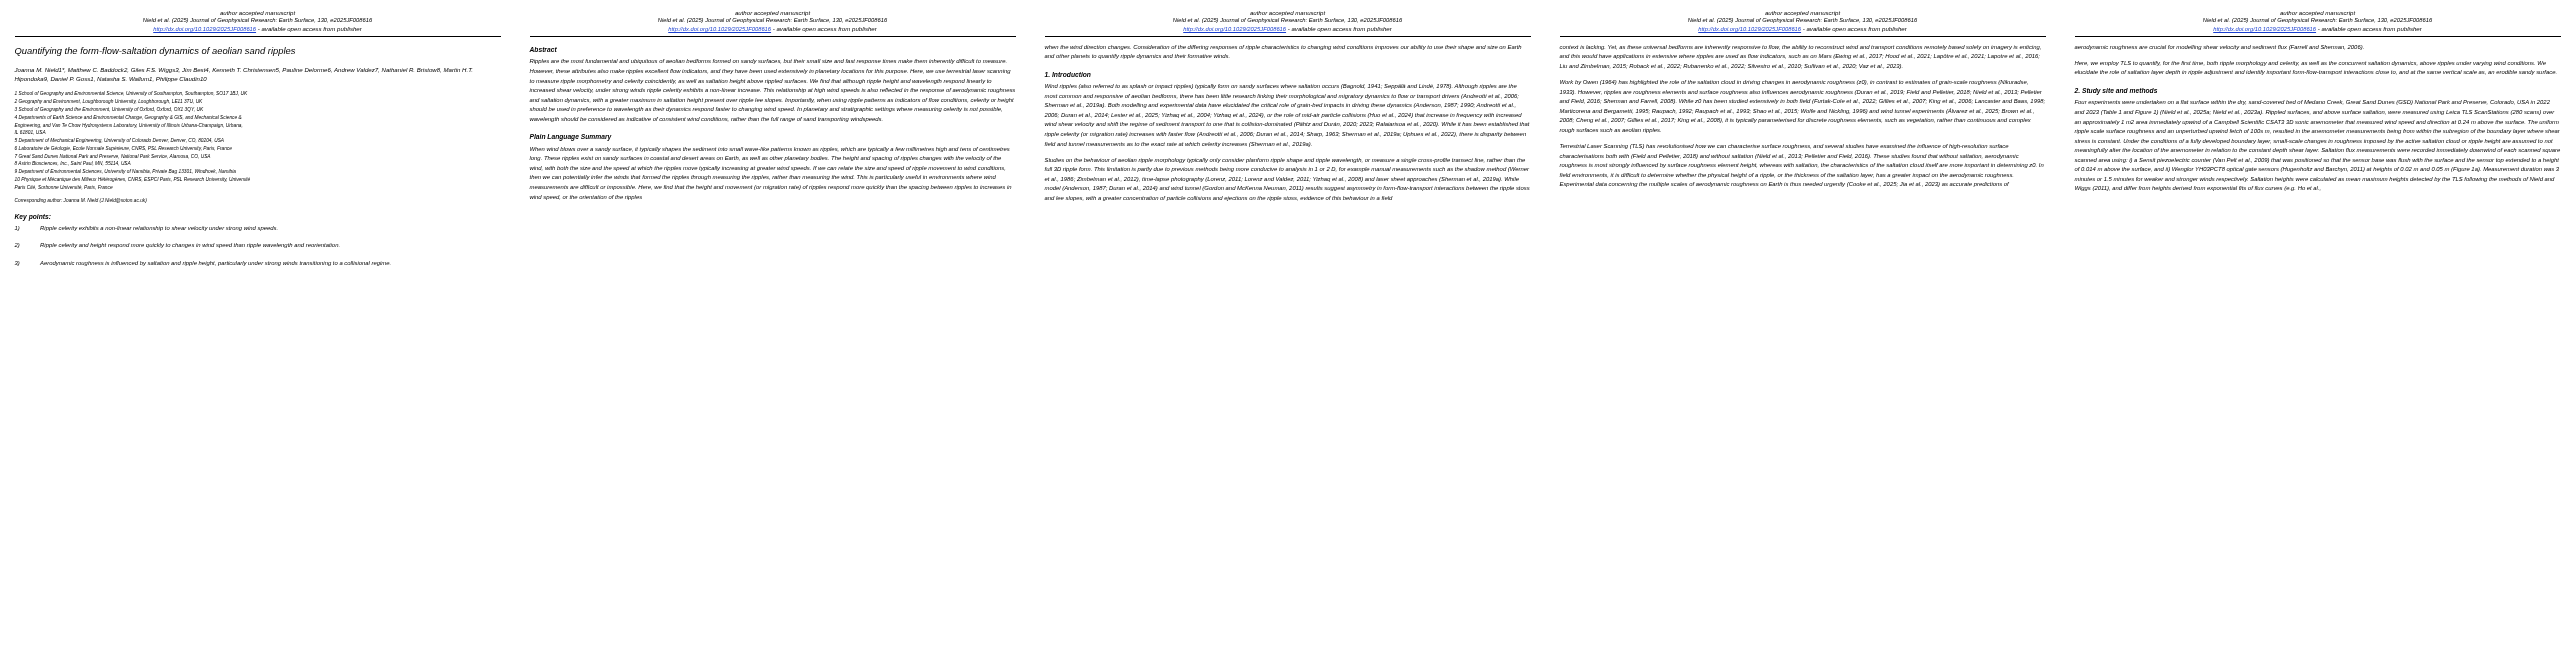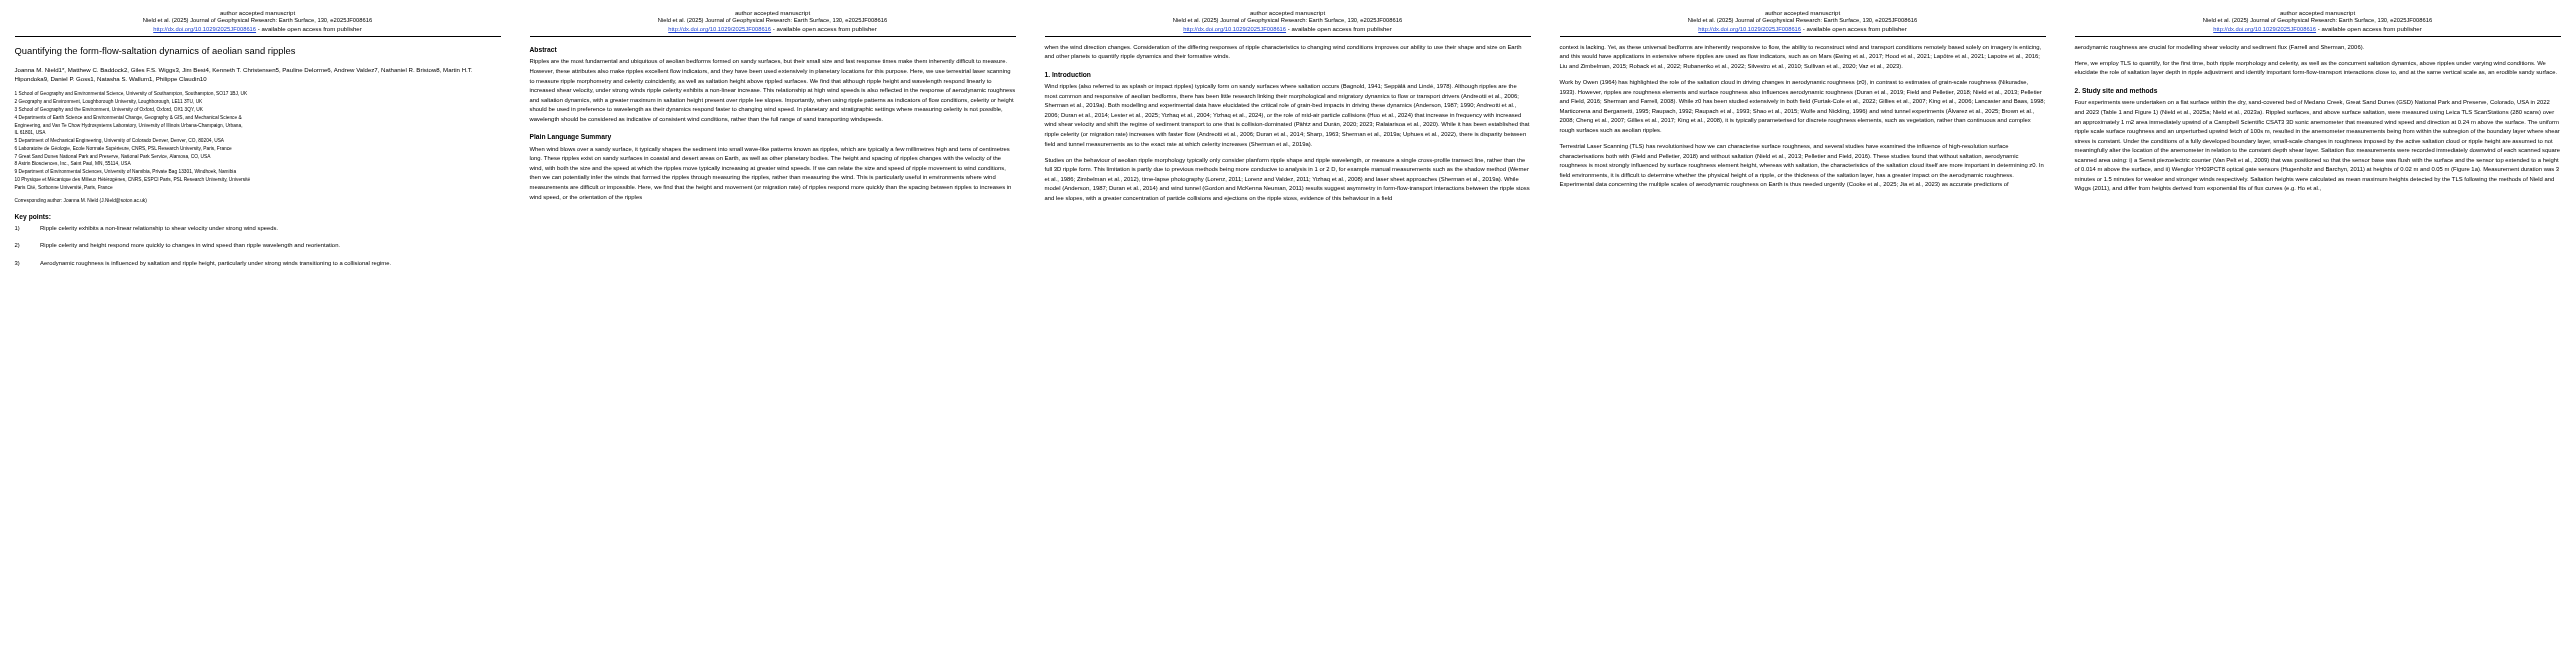--- a/index.html
+++ b/index.html
@@ -20,20 +20,21 @@
     display: flex;
     flex-direction: row;
     box-sizing: border-box;
   }
   .col {
     width: 515px;
     height: 652px;
     box-sizing: border-box;
     padding: 9px 14.5px 5.6px 14.5px;
     position: relative;
+    font-style: italic;
   }
   .runhead {
     text-align: center;
     font-size: 6.1px;
     line-height: 1.35;
     color: #000;
     margin-bottom: 1.1px;
   }
   .runhead .aam {
     font-size: 6.1px;

